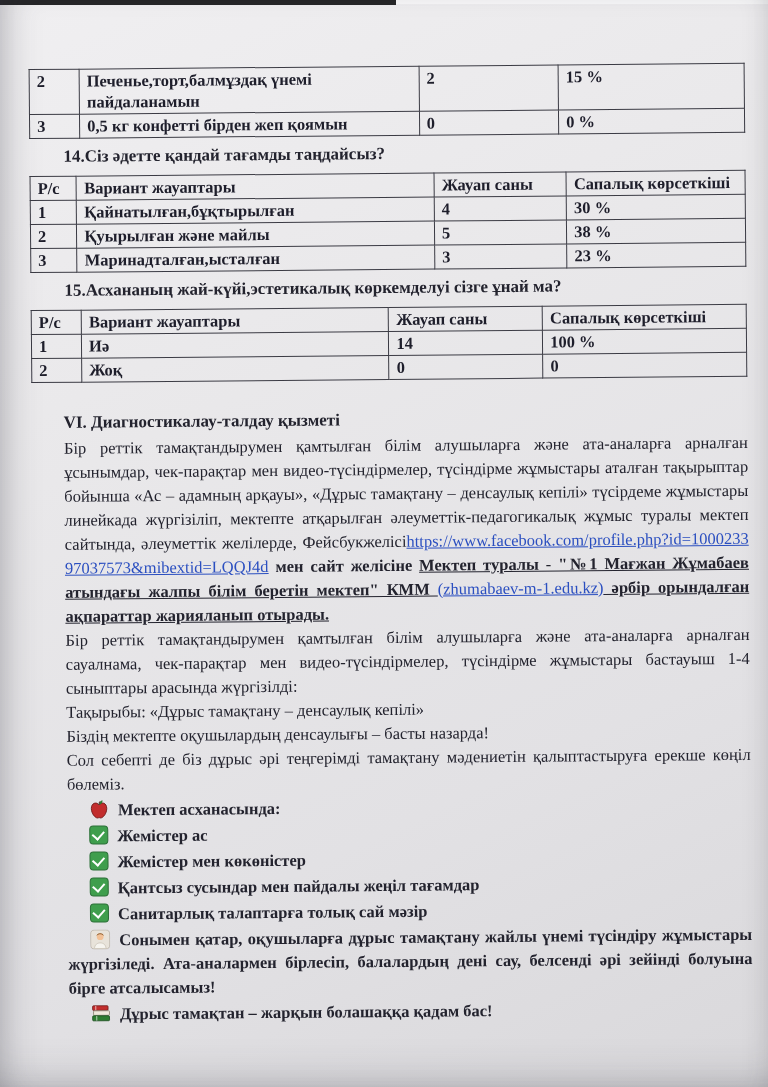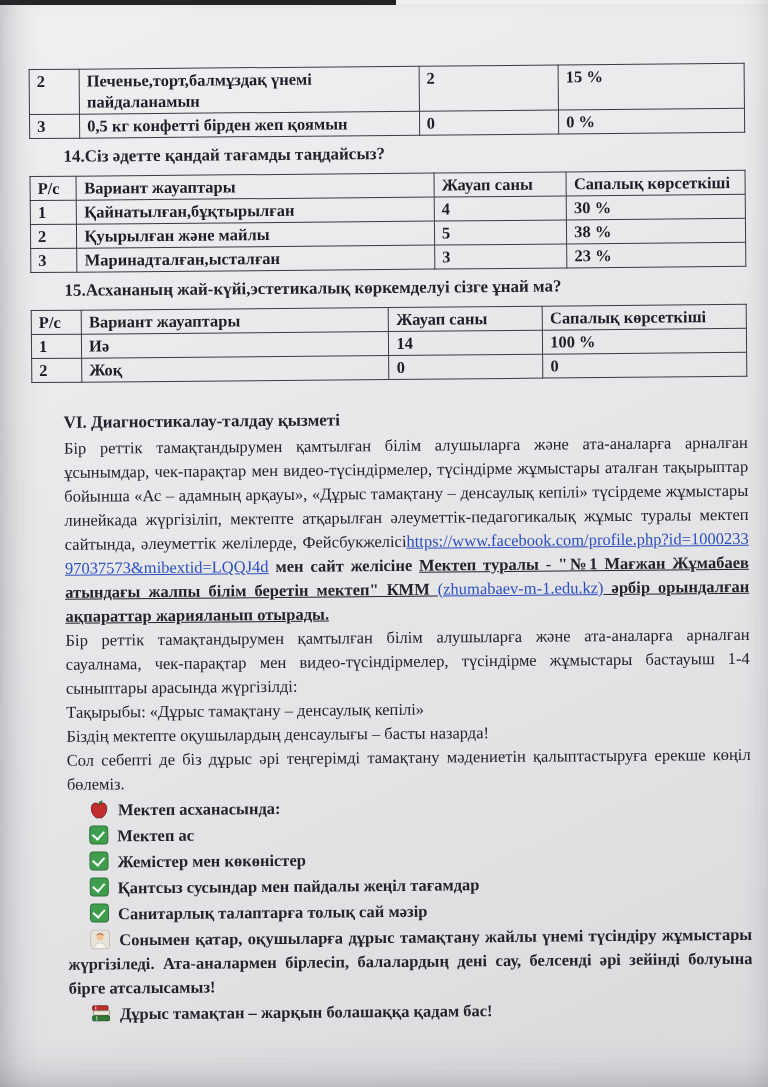--- a/index.html
+++ b/index.html
@@ -173,21 +173,21 @@
 
   <div class="bullet">
     <svg class="icon" viewBox="0 0 24 26" width="20" height="20" aria-hidden="true">
       <path d="M12 7 C8.5 2.5 2 4.5 2 11.5 c0 7 5 12.5 8 12.5 1 0 1.4-.6 2-.6 s1 .6 2 .6 c3 0 8-5.5 8-12.5 0-7-6.5-9-10-4.5z" fill="#c22d2d" stroke="#721b1b" stroke-width="1.2"></path>
       <path d="M12 7 C12 3.5 14 1.2 16.6 1 c.2 3-1.6 5.6-4.6 6z" fill="#2e7d32"></path>
       <path d="M12 7 C12 5 12.4 3.6 13.2 2.6" fill="none" stroke="#5d4037" stroke-width="1.4"></path>
     </svg><span>Мектеп асханасында:</span>
   </div>
 
   <div class="bullet">
-    <span class="check-icon"></span><span>Мектеп ас</span>
+    <span class="check-icon"></span><span>Жемістер ас</span>
   </div>
   <div class="bullet">
     <span class="check-icon"></span><span>Жемістер мен көкөністер</span>
   </div>
   <div class="bullet">
     <span class="check-icon"></span><span>Қантсыз сусындар мен пайдалы жеңіл тағамдар</span>
   </div>
   <div class="bullet">
     <span class="check-icon"></span><span>Санитарлық талаптарға толық сай мәзір</span>
   </div>

